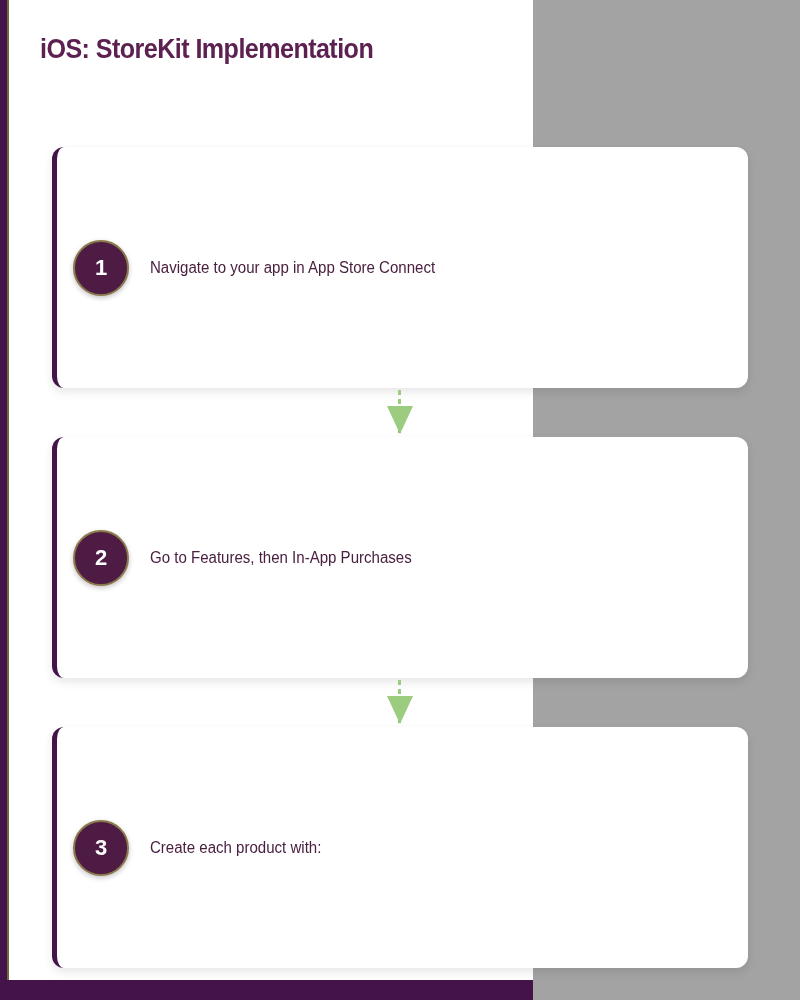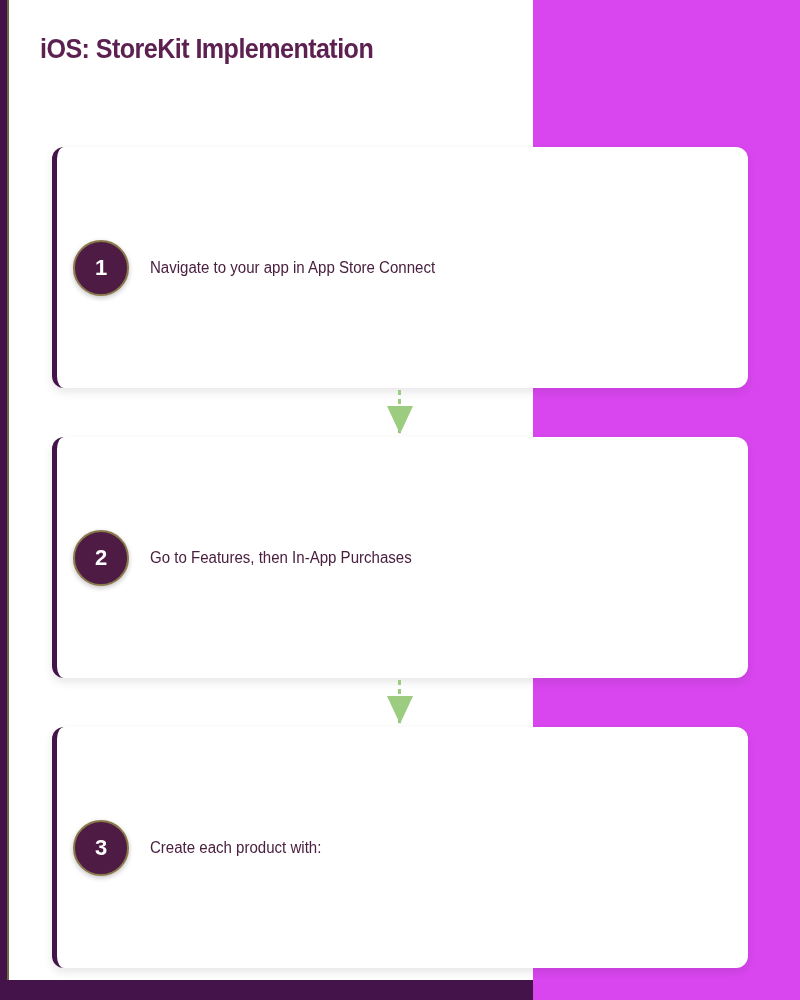--- a/index.html
+++ b/index.html
@@ -11,21 +11,21 @@
     font-family: "Liberation Sans", sans-serif;
     overflow: hidden;
   }
 
   #slide {
     position: absolute;
     left: 0;
     top: 0;
     width: 800px;
     height: 1000px;
-    background: #d946ef;
+    background: #a3a3a3;
   }
 
   
   .page-body {
     position: absolute;
     left: 0;
     top: 0;
     width: 533px;
     height: 980px;
     background: #ffffff;

